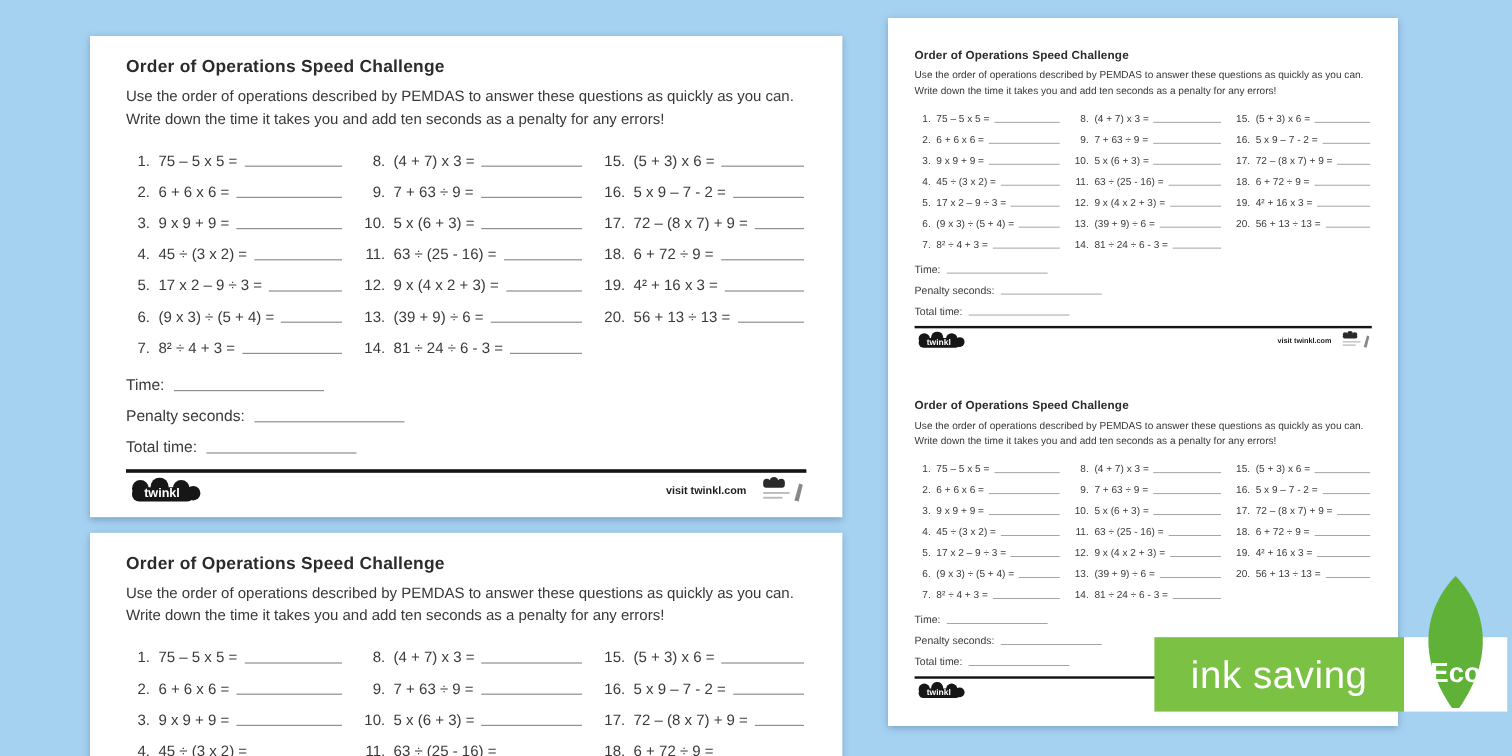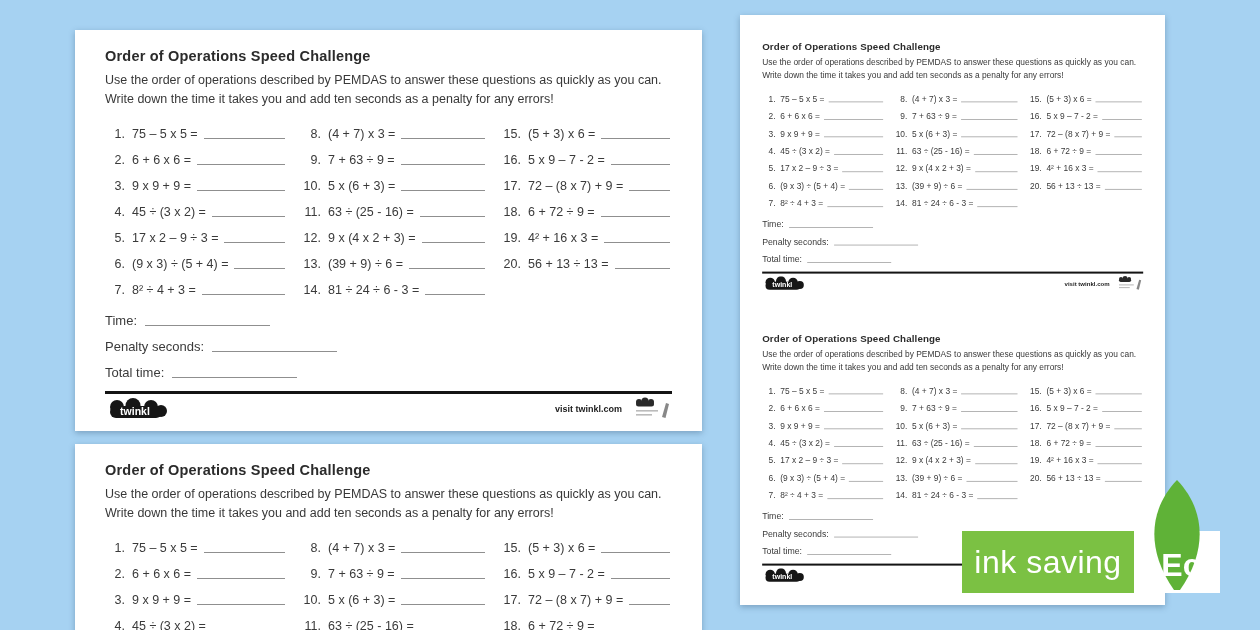--- a/index.html
+++ b/index.html
@@ -28,25 +28,25 @@
   .pline{flex:1;border-bottom:1px solid #8f8f8f;margin:0 16px 2px 6px;min-width:22px;}
   .ws-col:nth-child(3) .pline{margin-right:2px;}
   .ws-fields{margin-top:5px;}
   .field{display:flex;align-items:flex-end;height:26px;padding-bottom:5px;font-size:13px;}
   .fline{width:125px;border-bottom:1px solid #8f8f8f;margin:0 0 2px 8px;}
   .ws-rule{border-top:3px solid #141414;margin-top:6px;}
   .ws-footer{height:30px;display:flex;align-items:center;}
   .visit{margin-left:auto;font-size:9px;font-weight:700;color:#1c1c1c;margin-right:10px;}
   .badge svg{display:block;}
 
-  .banner{position:absolute;left:962px;top:531px;width:258px;height:62px;display:flex;z-index:5;}
+  .banner{position:absolute;left:962px;top:531px;width:294px;height:62px;display:flex;z-index:5;}
   .banner-label{flex:1;background:var(--green);color:#fff;font-size:32px;display:flex;align-items:center;justify-content:center;letter-spacing:.5px;}
   .banner-eco{width:86px;background:#fff;position:relative;}
   .eco-leaf{position:absolute;left:50%;transform:translateX(-50%);top:-54px;}
-  .eco-text{position:absolute;left:0;right:0;top:16px;text-align:right;color:#fff;font-size:32px;font-weight:700;}
+  .eco-text{position:absolute;left:0;right:0;top:16px;text-align:center;color:#fff;font-size:23px;font-weight:700;}
 </style>
 </head>
 <body>
 
 <div class="stage">
 
   <div class="page" id="page-left-top">
     <div class="ws-slot">
   <div class="ws">
     <div class="ws-title">Order of Operations Speed Challenge</div>

